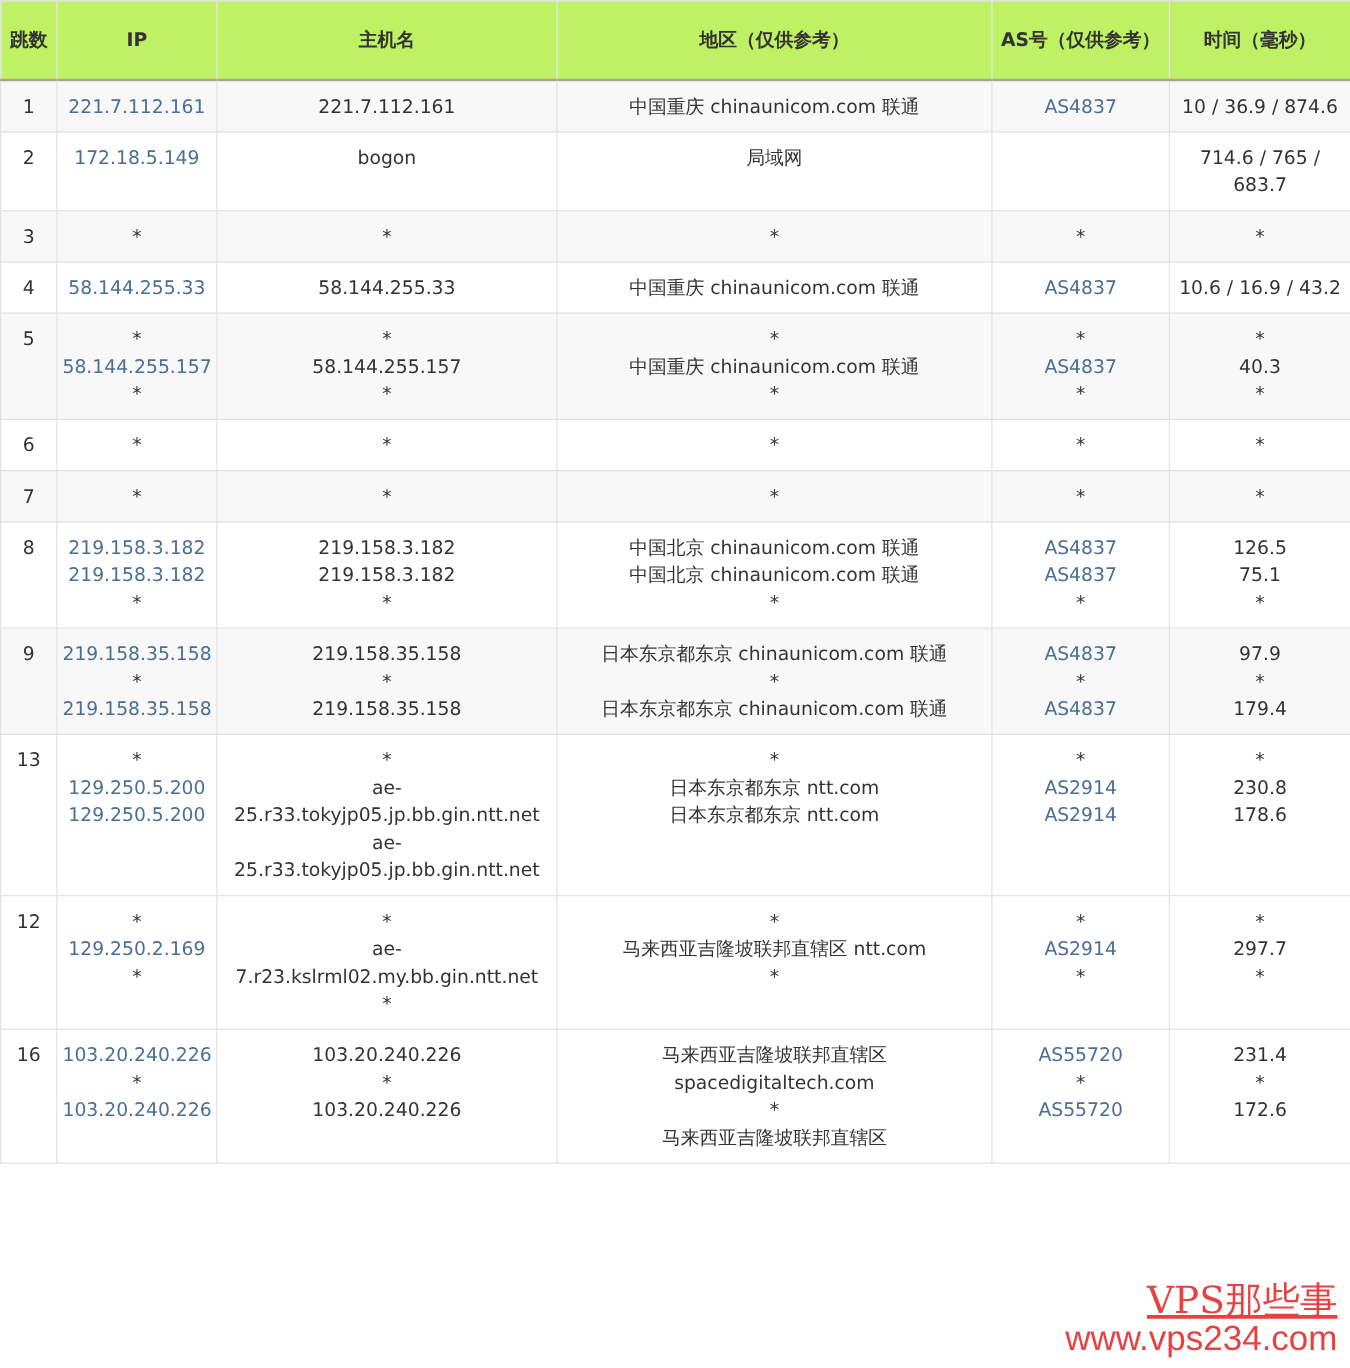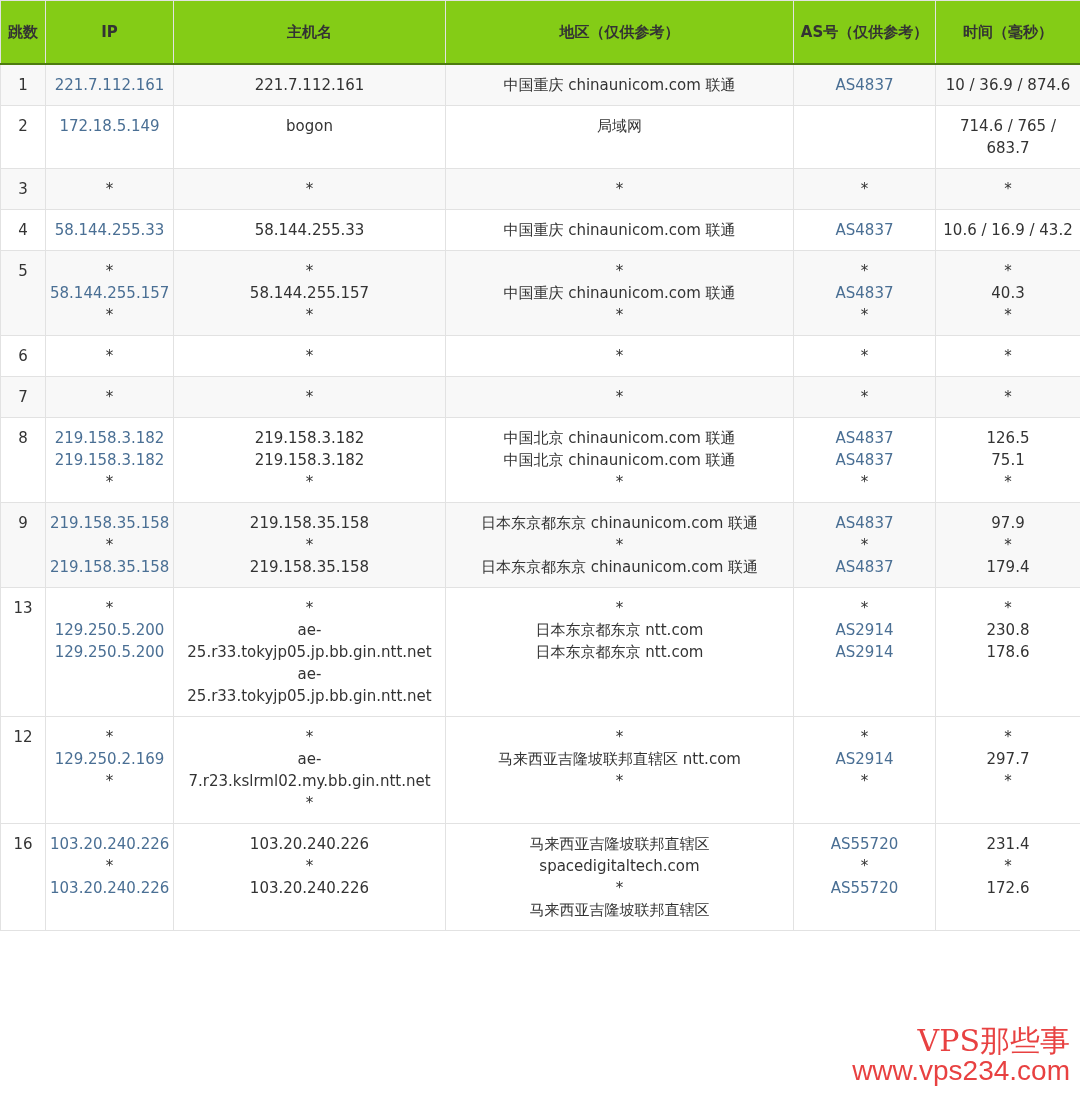--- a/index.html
+++ b/index.html
@@ -2,25 +2,25 @@
 <html><head>
 <meta charset="utf-8">
 <style>
   html,body{margin:0;padding:0;background:#fff;}
   body{width:1080px;height:1094px;overflow:hidden;position:relative;font-family:"DejaVu Sans","Liberation Sans",sans-serif;color:#333;font-size:15px;}
   table{border-collapse:collapse;width:1080px;table-layout:fixed;}
   th,td{border:1px solid #e2e2e2;text-align:center;vertical-align:top;line-height:22px;}
   th{font-weight:bold;vertical-align:middle;color:#333;padding:6px 4px;font-size:15px;}
   td{padding:9px 4px 9px 4px;}
   tr.even td{background:#f8f8f8;}
-  thead tr th{background:#84cc16;border-bottom:2px solid #4d7c0f;}
+  thead tr th{background:#bef264;border-bottom:2px solid #a3a3a3;}
   .link{color:#4a6f94;}
   .line{display:block;}
   .watermark{position:absolute;right:10px;bottom:8px;color:#e42020;font-family:"DejaVu Serif","Liberation Serif",serif;font-size:30px;line-height:30px;text-align:right;opacity:0.85;}
-  .watermark .w1{display:block;}
+  .watermark .w1{display:block;text-decoration:underline;}
   .watermark .w2{display:block;font-family:"Liberation Sans",sans-serif;font-size:28px;}
 </style>
 </head>
 <body>
 
 <table>
   <colgroup>
     <col style="width:45px">
     <col style="width:128px">
     <col style="width:272px">

